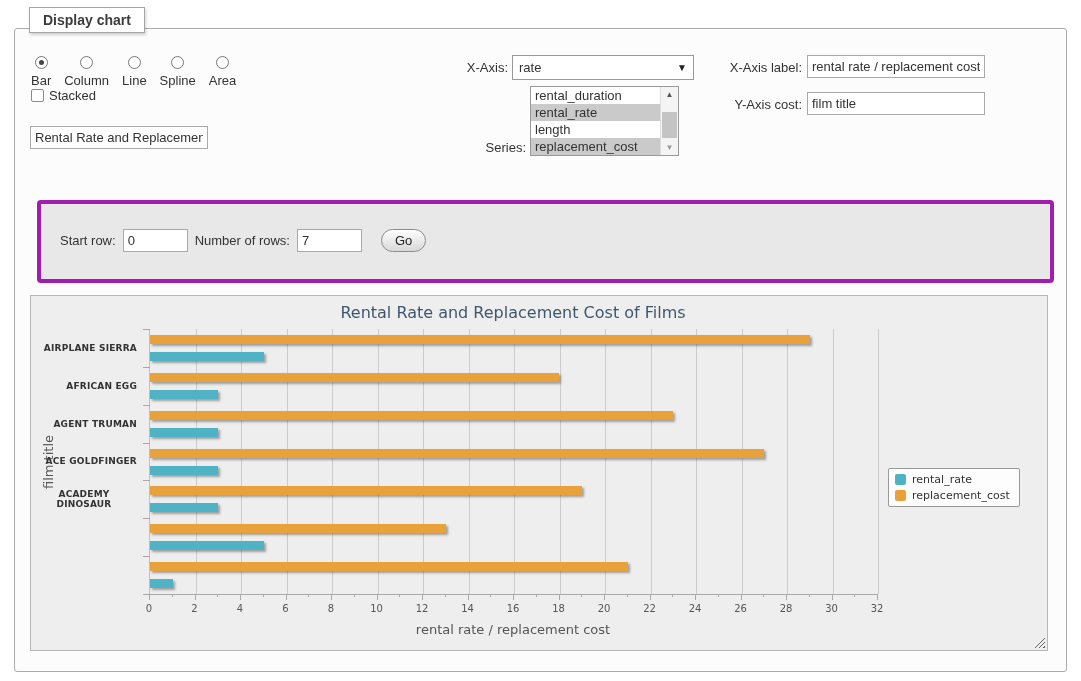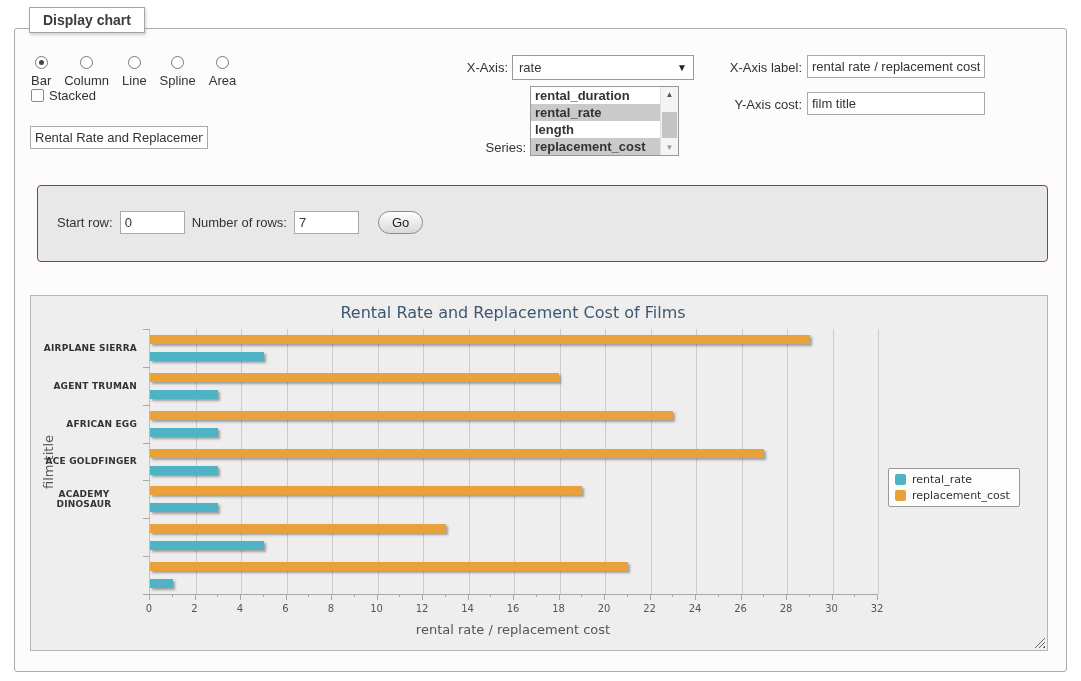--- a/index.html
+++ b/index.html
@@ -32,31 +32,31 @@
   .xlabel-input{position:absolute;left:807px;top:55px;width:168px;}
   .ylabel-input{position:absolute;left:807px;top:92px;width:168px;}
   
   .selectbox{position:absolute;left:512px;top:55px;width:168px;height:23px;background:#fff;
              border:1px solid #999;display:flex;align-items:center;padding:0 6px;box-sizing:content-box;}
   .selectbox .val{flex:1;}
   .selectbox .arrow{font-size:10px;color:#222;}
   
   .listbox{position:absolute;left:530px;top:86px;width:147px;height:68px;background:#fff;
            border:1px solid #999;display:flex;}
-  .opts{flex:1;overflow:hidden;font-weight:bold;}
+  .opts{flex:1;overflow:hidden;}
   .opt{height:17px;line-height:17px;padding-left:4px;white-space:nowrap;}
   .opt.selected{background:#cacaca;}
   .sb{width:17px;border-left:1px solid #ddd;background:#f4f4f4;display:flex;flex-direction:column;}
   .sb-btn{height:15px;display:flex;align-items:center;justify-content:center;font-size:8px;color:#555;}
   .sb-btn.down{color:#999;}
   .sb-track{flex:1;position:relative;}
   .sb-thumb{position:absolute;left:1px;right:1px;top:10px;height:26px;background:#c4c4c4;}
   
-  .rows-panel{position:absolute;left:37px;top:185px;width:1009px;height:75px;background:#e8e8e8;
-              border:1px solid #a21caf;border-radius:4px;}
+  .rows-panel{position:absolute;left:37px;top:200px;width:1009px;height:75px;background:#e8e8e8;
+              border:4px solid #a21caf;border-radius:4px;}
   .rows-inner{position:absolute;left:19px;top:25px;display:flex;align-items:center;gap:7px;}
   .rows-inner input{width:55px;}
   .go-btn{margin-left:12px;border:1px solid #8c8c8c;border-radius:13px;
           background:linear-gradient(#fefefe,#d8d8d8);padding:3px 13px;font-size:13px;
           font-family:"Liberation Sans",sans-serif;color:#222;}
   
   .chart-panel{position:absolute;left:30px;top:295px;width:1016px;height:354px;background:#eee;
                border:1px solid #b6b6b6;font-family:"DejaVu Sans",sans-serif;}
   .chart-title{position:absolute;left:118px;top:7px;width:728px;text-align:center;
                font-size:16px;color:#3e576f;}
@@ -160,22 +160,22 @@
       <input class="tinput" value="7" style="">
       <button class="go-btn">Go</button>
     </div>
   </div>
 
   <div class="chart-panel">
     <div class="chart-title">Rental Rate and Replacement Cost of Films</div>
     <div class="y-axis-title">film title</div>
     <div class="cat-labels" id="catLabels">
         <div class="cat-label">AIRPLANE SIERRA</div>
+        <div class="cat-label">AFRICAN EGG</div>
         <div class="cat-label">AGENT TRUMAN</div>
-        <div class="cat-label">AFRICAN EGG</div>
         <div class="cat-label">ACE GOLDFINGER</div>
         <div class="cat-label">ACADEMY DINOSAUR</div>
       </div>
     <div class="plot" id="plotArea">
         <div class="gridline" style="left: 6.25%;"></div>
         <div class="gridline" style="left: 12.5%;"></div>
         <div class="gridline" style="left: 18.75%;"></div>
         <div class="gridline" style="left: 25%;"></div>
         <div class="gridline" style="left: 31.25%;"></div>
         <div class="gridline" style="left: 37.5%;"></div>

